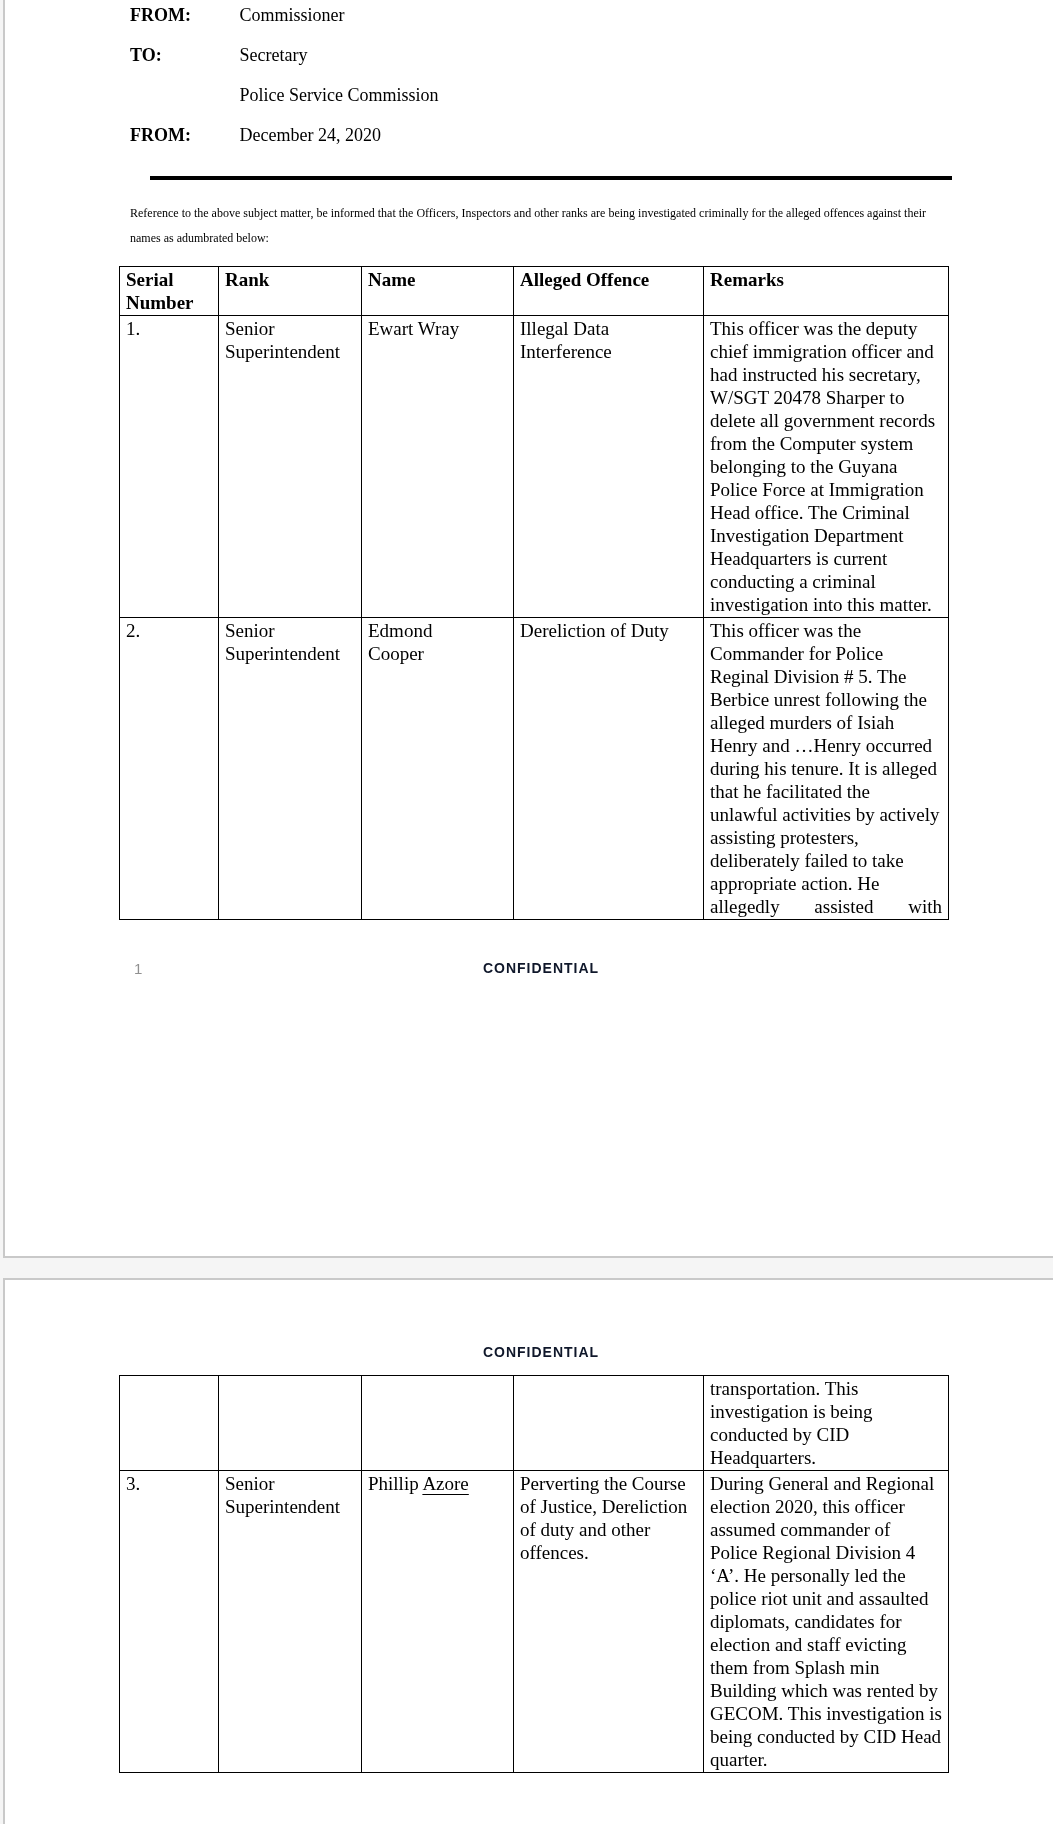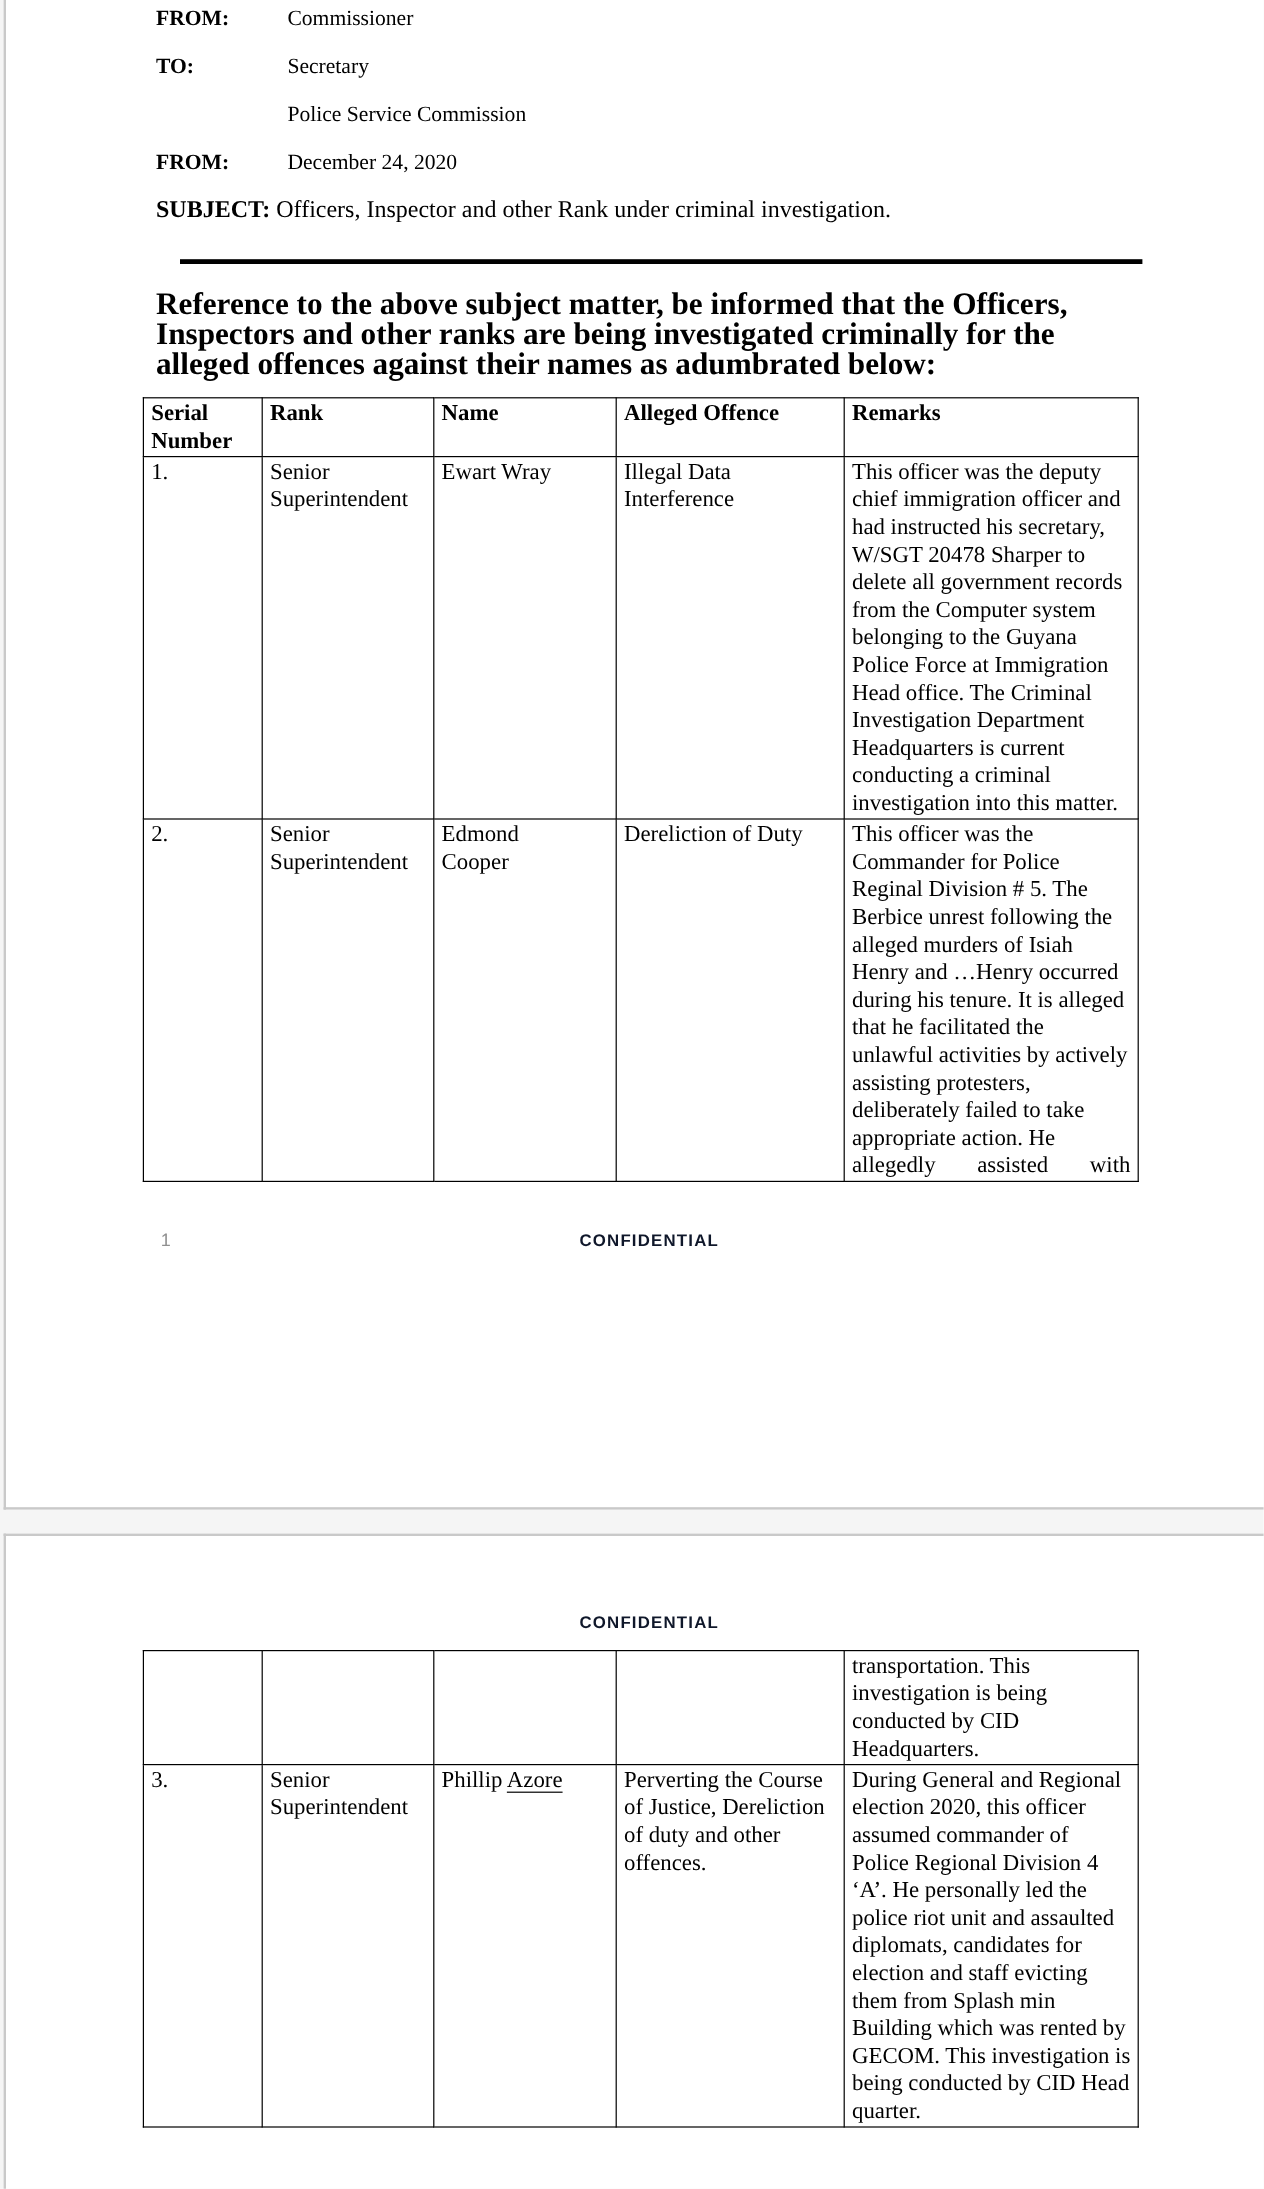--- a/index.html
+++ b/index.html
@@ -17,21 +17,21 @@
   
   .memo{padding-top:3px;}
   .memo-row{font-size:18px;line-height:25px;margin:0 0 15px 0;}
   .memo-label{display:inline-block;min-width:105px;font-weight:bold;}
   .memo-label-inline{font-weight:bold;}
   .memo-spacer{display:inline-block;min-width:105px;}
   .memo-par{font-size:20px;line-height:25px;margin:0 0 15px 0;}
 
   .rule{height:4px;background:#000;width:802px;margin:28px 0 0 20px;}
 
-  .intro{font-size:26px;line-height:25px;margin:21px 0 0 0;font-weight:bold;}
+  .intro{font-size:12px;line-height:25px;margin:21px 0 0 0;}
 
   
   table.doc{border-collapse:collapse;table-layout:fixed;width:829px;margin:15px 0 0 -11px;}
   table.doc td, table.doc th{
     border:1.5px solid #000;
     padding:1px 6px;
     font-size:19px;line-height:23px;
     vertical-align:top;text-align:left;font-weight:normal;
     overflow:hidden;
   }
@@ -72,24 +72,20 @@
         <span>Secretary</span>
       </div>
       <div class="memo-row">
         <span class="memo-spacer"></span>
         <span>Police Service Commission</span>
       </div>
       <div class="memo-row">
         <span class="memo-label">FROM:</span>
         <span>December 24, 2020</span>
       </div>
-      <p class="memo-par">
-        <span class="memo-label-inline">SUBJECT:</span>
-        <span>Officers, Inspector and other Rank under criminal investigation.</span>
-      </p>
     </div>
 
     <div class="rule"></div>
 
     <p class="intro">Reference to the above subject matter, be informed that the Officers, Inspectors and other ranks are being investigated criminally for the alleged offences against their names as adumbrated below:</p>
 
     <table class="doc">
       <colgroup>
         <col style="width:99px">
           <col style="width:143px">

